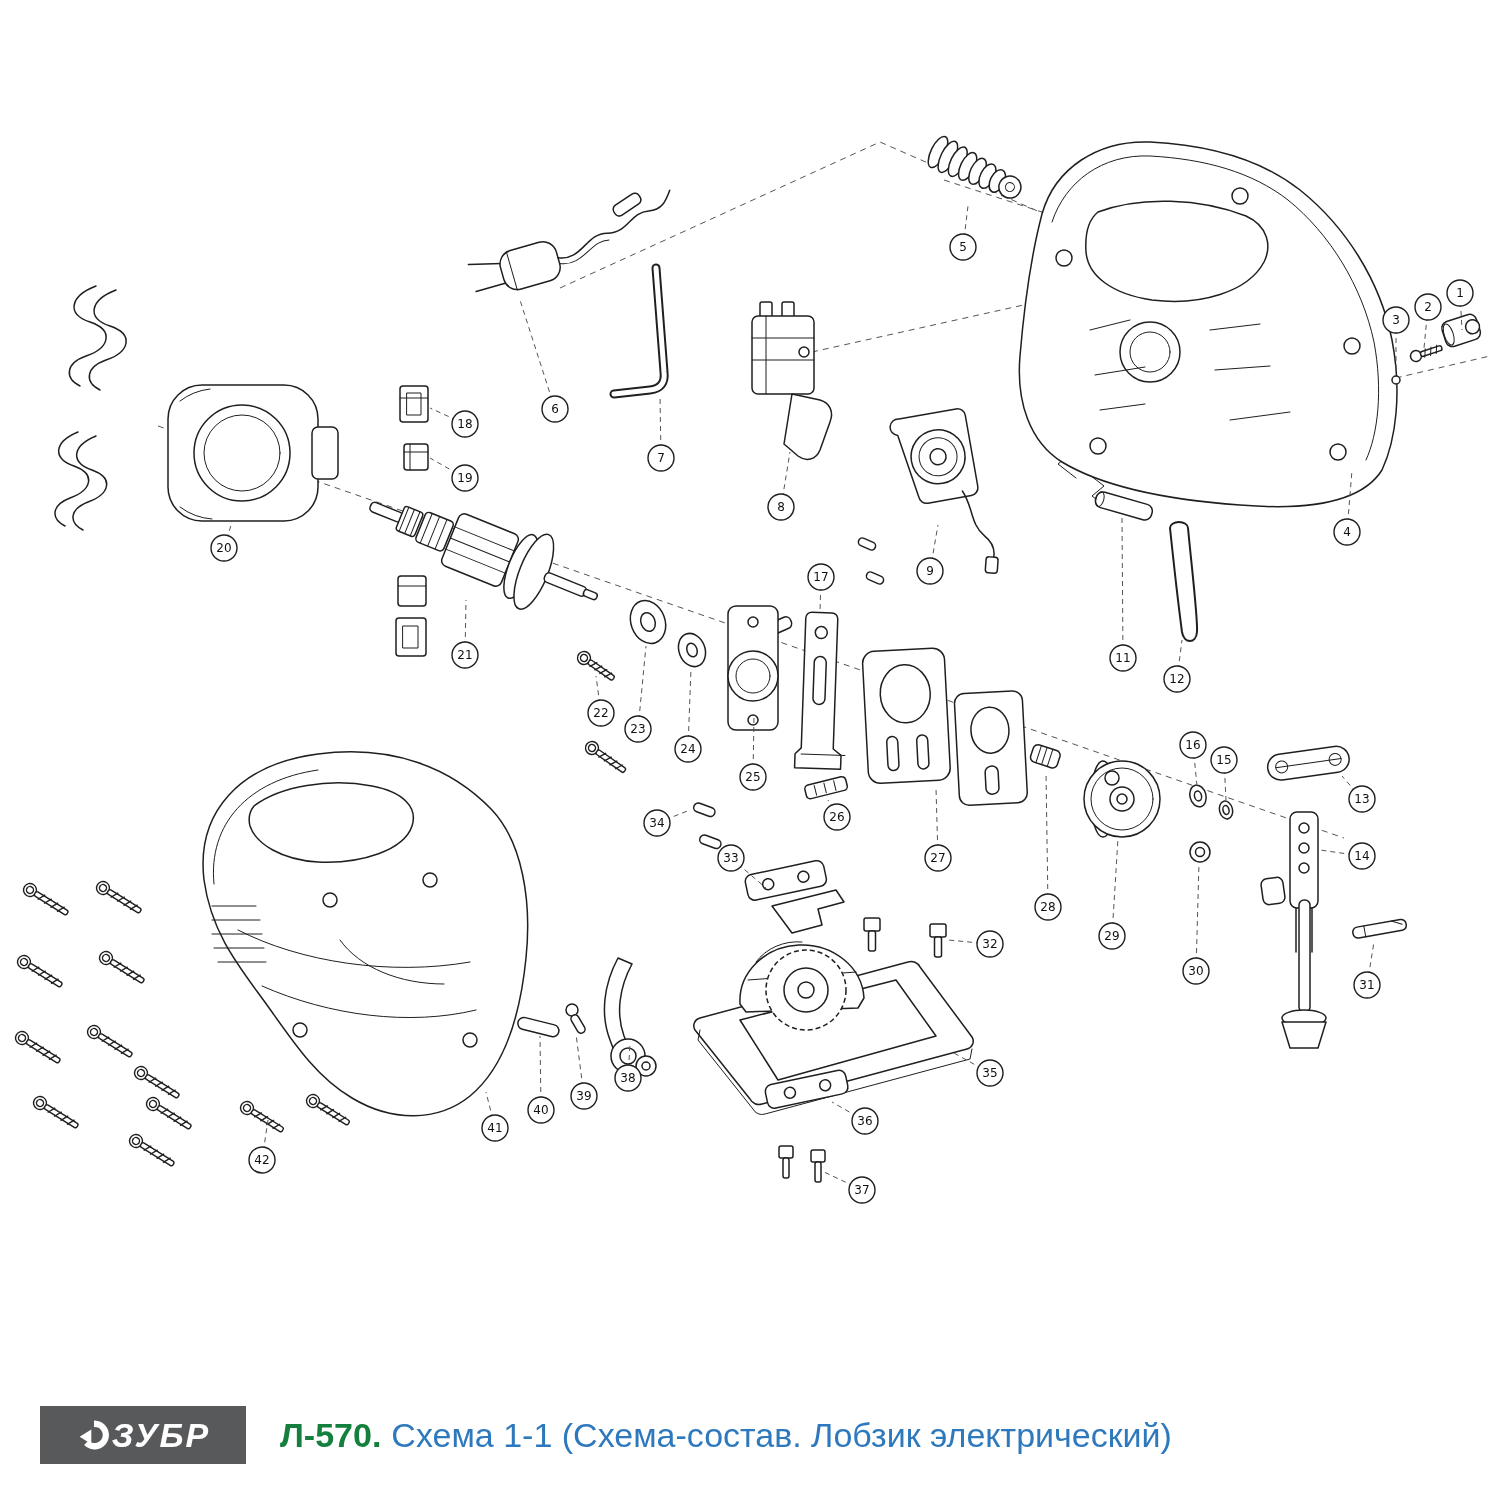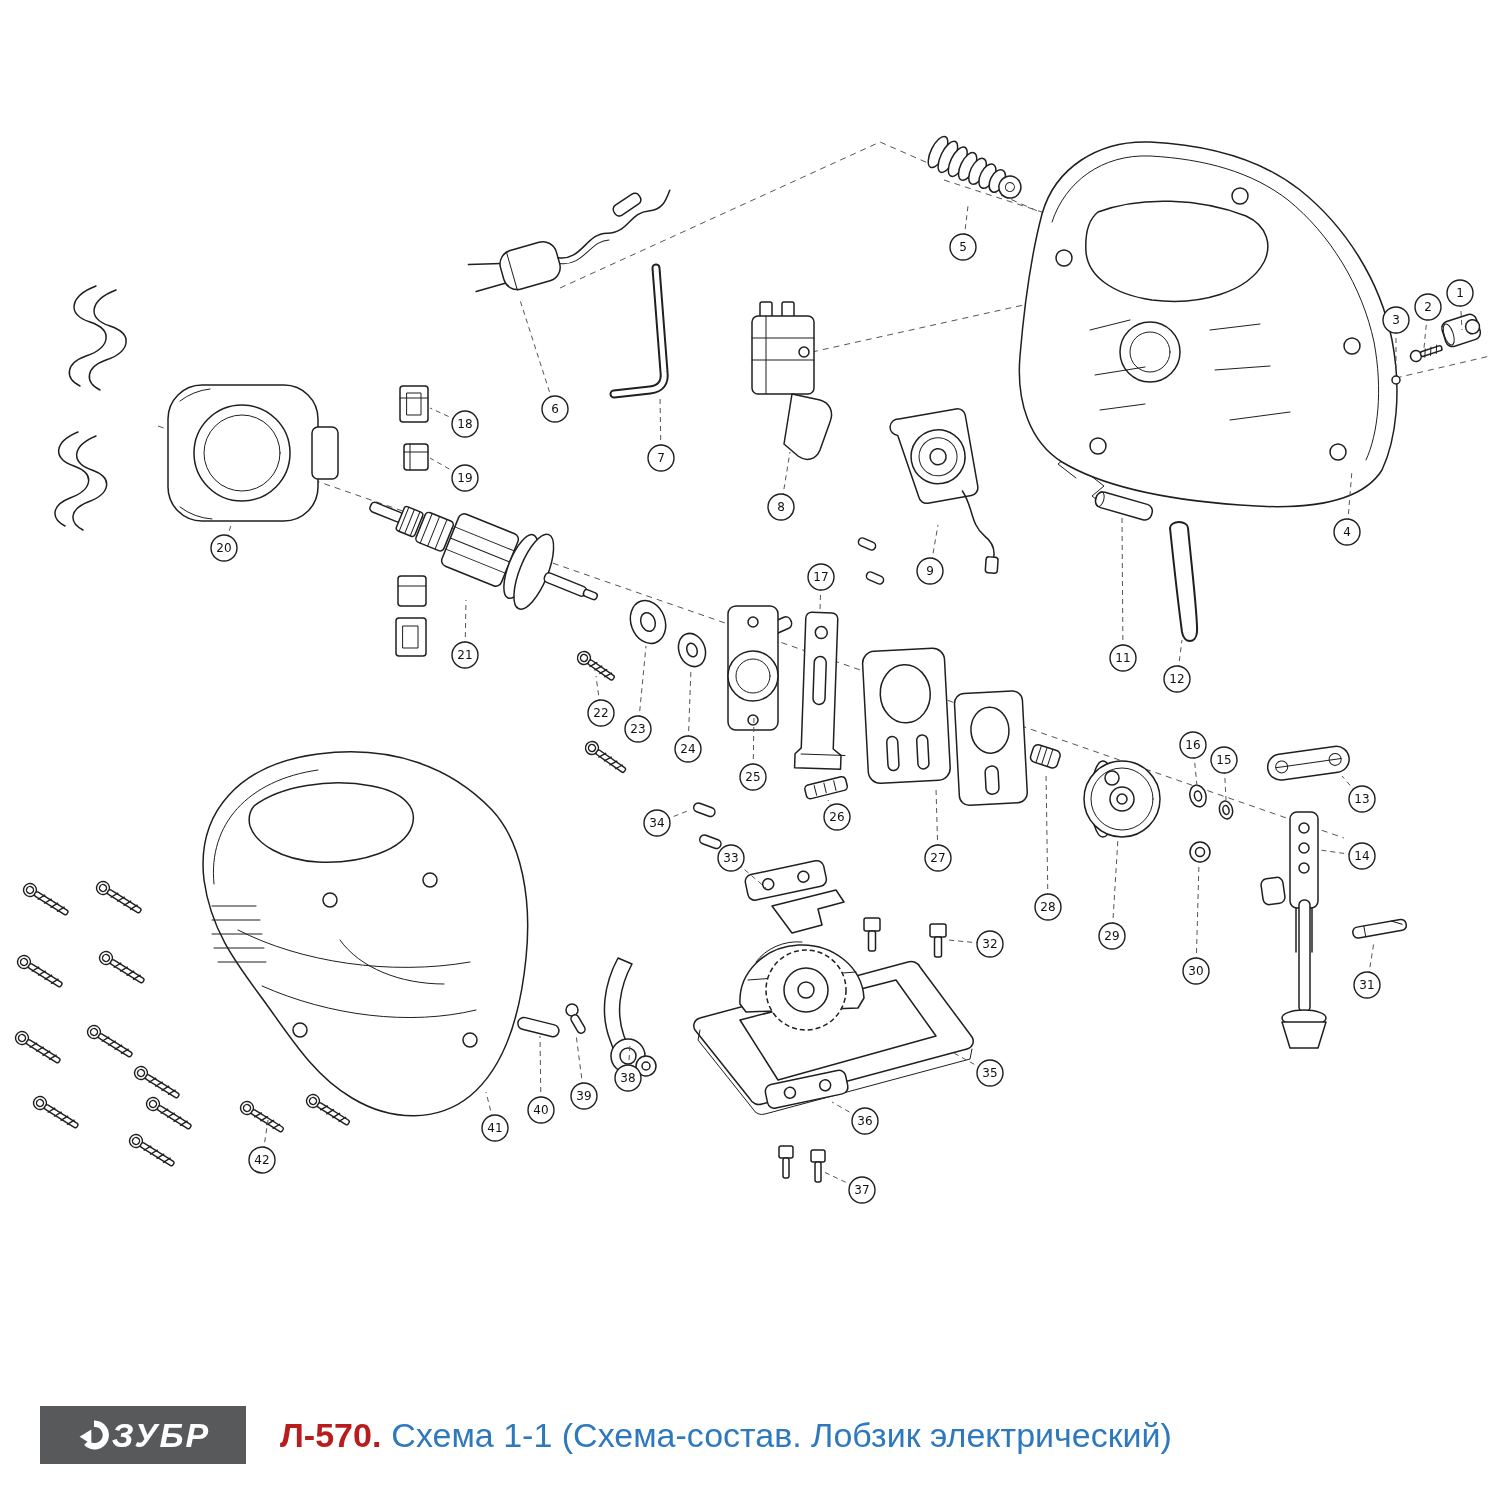--- a/index.html
+++ b/index.html
@@ -20,21 +20,21 @@
   .leader{stroke:var(--leader);stroke-width:1;stroke-dasharray:5 4;}
   .callout-circle{fill:#fff;stroke:var(--ink);stroke-width:1.4;}
   .callout-num{font-family:"DejaVu Sans",sans-serif;font-size:12px;fill:#111;text-anchor:middle;}
   .ln{fill:#fff;stroke:var(--ink);stroke-width:1.4;}
   
   footer{position:absolute;left:40px;top:1406px;display:flex;align-items:center;gap:34px;}
   .logo-box{background:var(--logo-bg);width:206px;height:58px;display:flex;align-items:center;justify-content:center;}
   .logo-mark{width:36px;height:36px;}
   .logo-text{color:#fff;font-weight:bold;font-style:italic;font-size:34px;letter-spacing:2px;}
   .doc-title{font-size:34px;white-space:nowrap;}
-  .model{font-weight:bold;color:#b91c1c;margin-right:10px;}
+  .model{font-weight:bold;color:#15803d;margin-right:10px;}
   .scheme{color:var(--accent-blue);margin-top:20px;}
 </style>
 </head>
 <body>
 
 <div class="page">
 
 <svg id="diagram" width="1500" height="1380" viewBox="0 0 1500 1380">
 
   <g>

